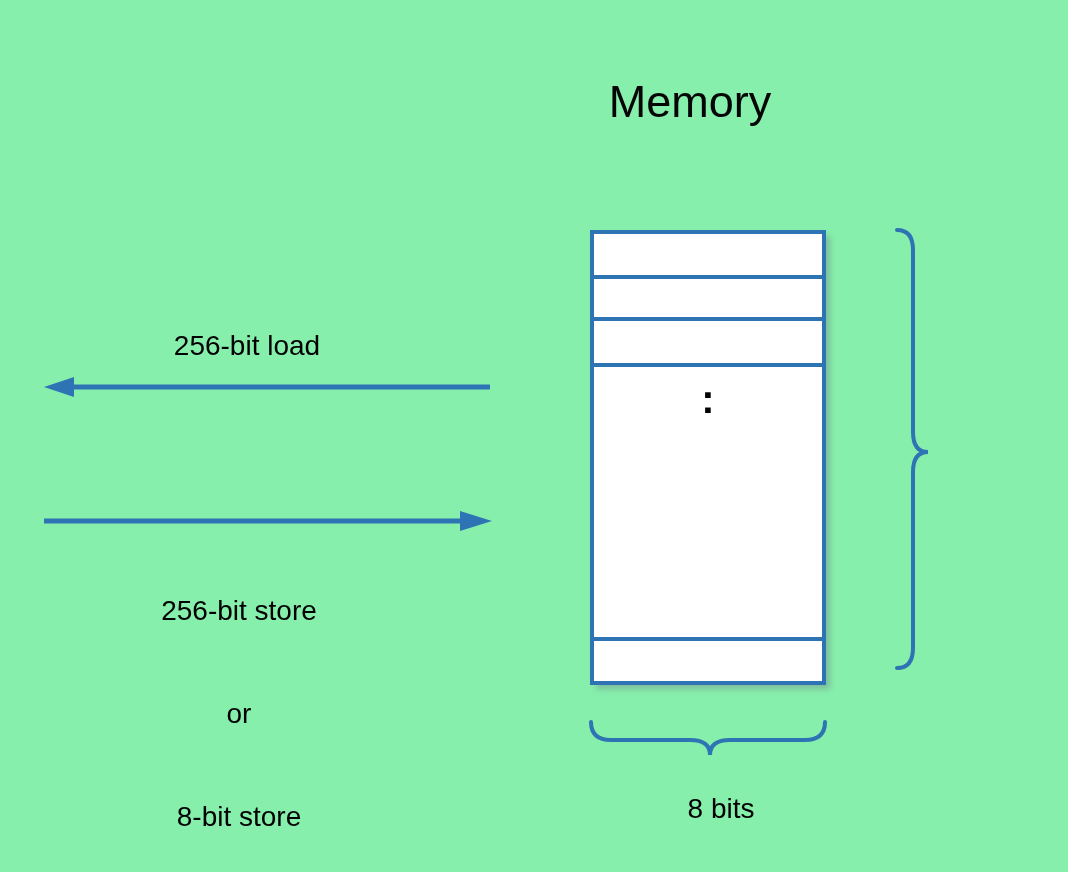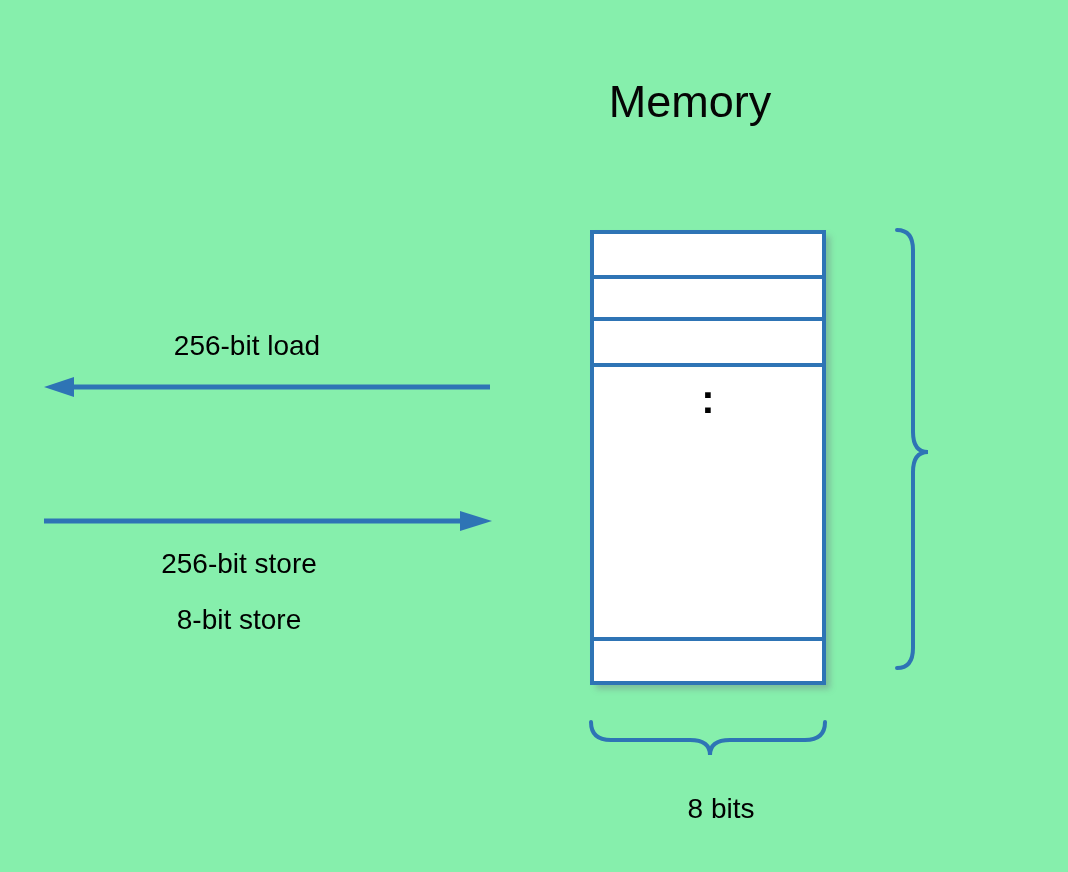--- a/index.html
+++ b/index.html
@@ -79,20 +79,21 @@
     width: 400px;
   }
   .store-label {
     left: 39px;
     top: 536px;
     width: 400px;
   }
   .store-label .line {
     height: 56px;
     line-height: 56px;
+    margin-top: 47px;
   }
   .bits-label {
     left: 571px;
     top: 785px;
     width: 300px;
   }
   svg { position: absolute; overflow: visible; }
   .svg-load   { left: 40px;  top: 370px; }
   .svg-store  { left: 40px;  top: 504px; }
   .svg-hbrace { left: 885px; top: 222px; }
@@ -110,20 +111,21 @@
     <polygon points="4,17 34,7 34,27" fill="#2E74B5"></polygon>
   </svg>
   <div class="label load-label">256-bit load</div>
 
   <svg class="svg-store" width="460" height="34" viewBox="0 0 460 34">
     <line x1="4" y1="17" x2="422" y2="17" stroke="#2E74B5" stroke-width="5"></line>
     <polygon points="452,17 420,7 420,27" fill="#2E74B5"></polygon>
   </svg>
   <div class="label store-label">
     <div class="line">256-bit store</div>
+    <div class="line">or</div>
     <div class="line">8-bit store</div>
   </div>
 
   <div class="mem-box">
     <div class="mem-row row-1"></div>
     <div class="mem-row row-2"></div>
     <div class="mem-row row-3"></div>
     <div class="mem-row row-big">
       <div class="ellipsis">:</div>
     </div>

